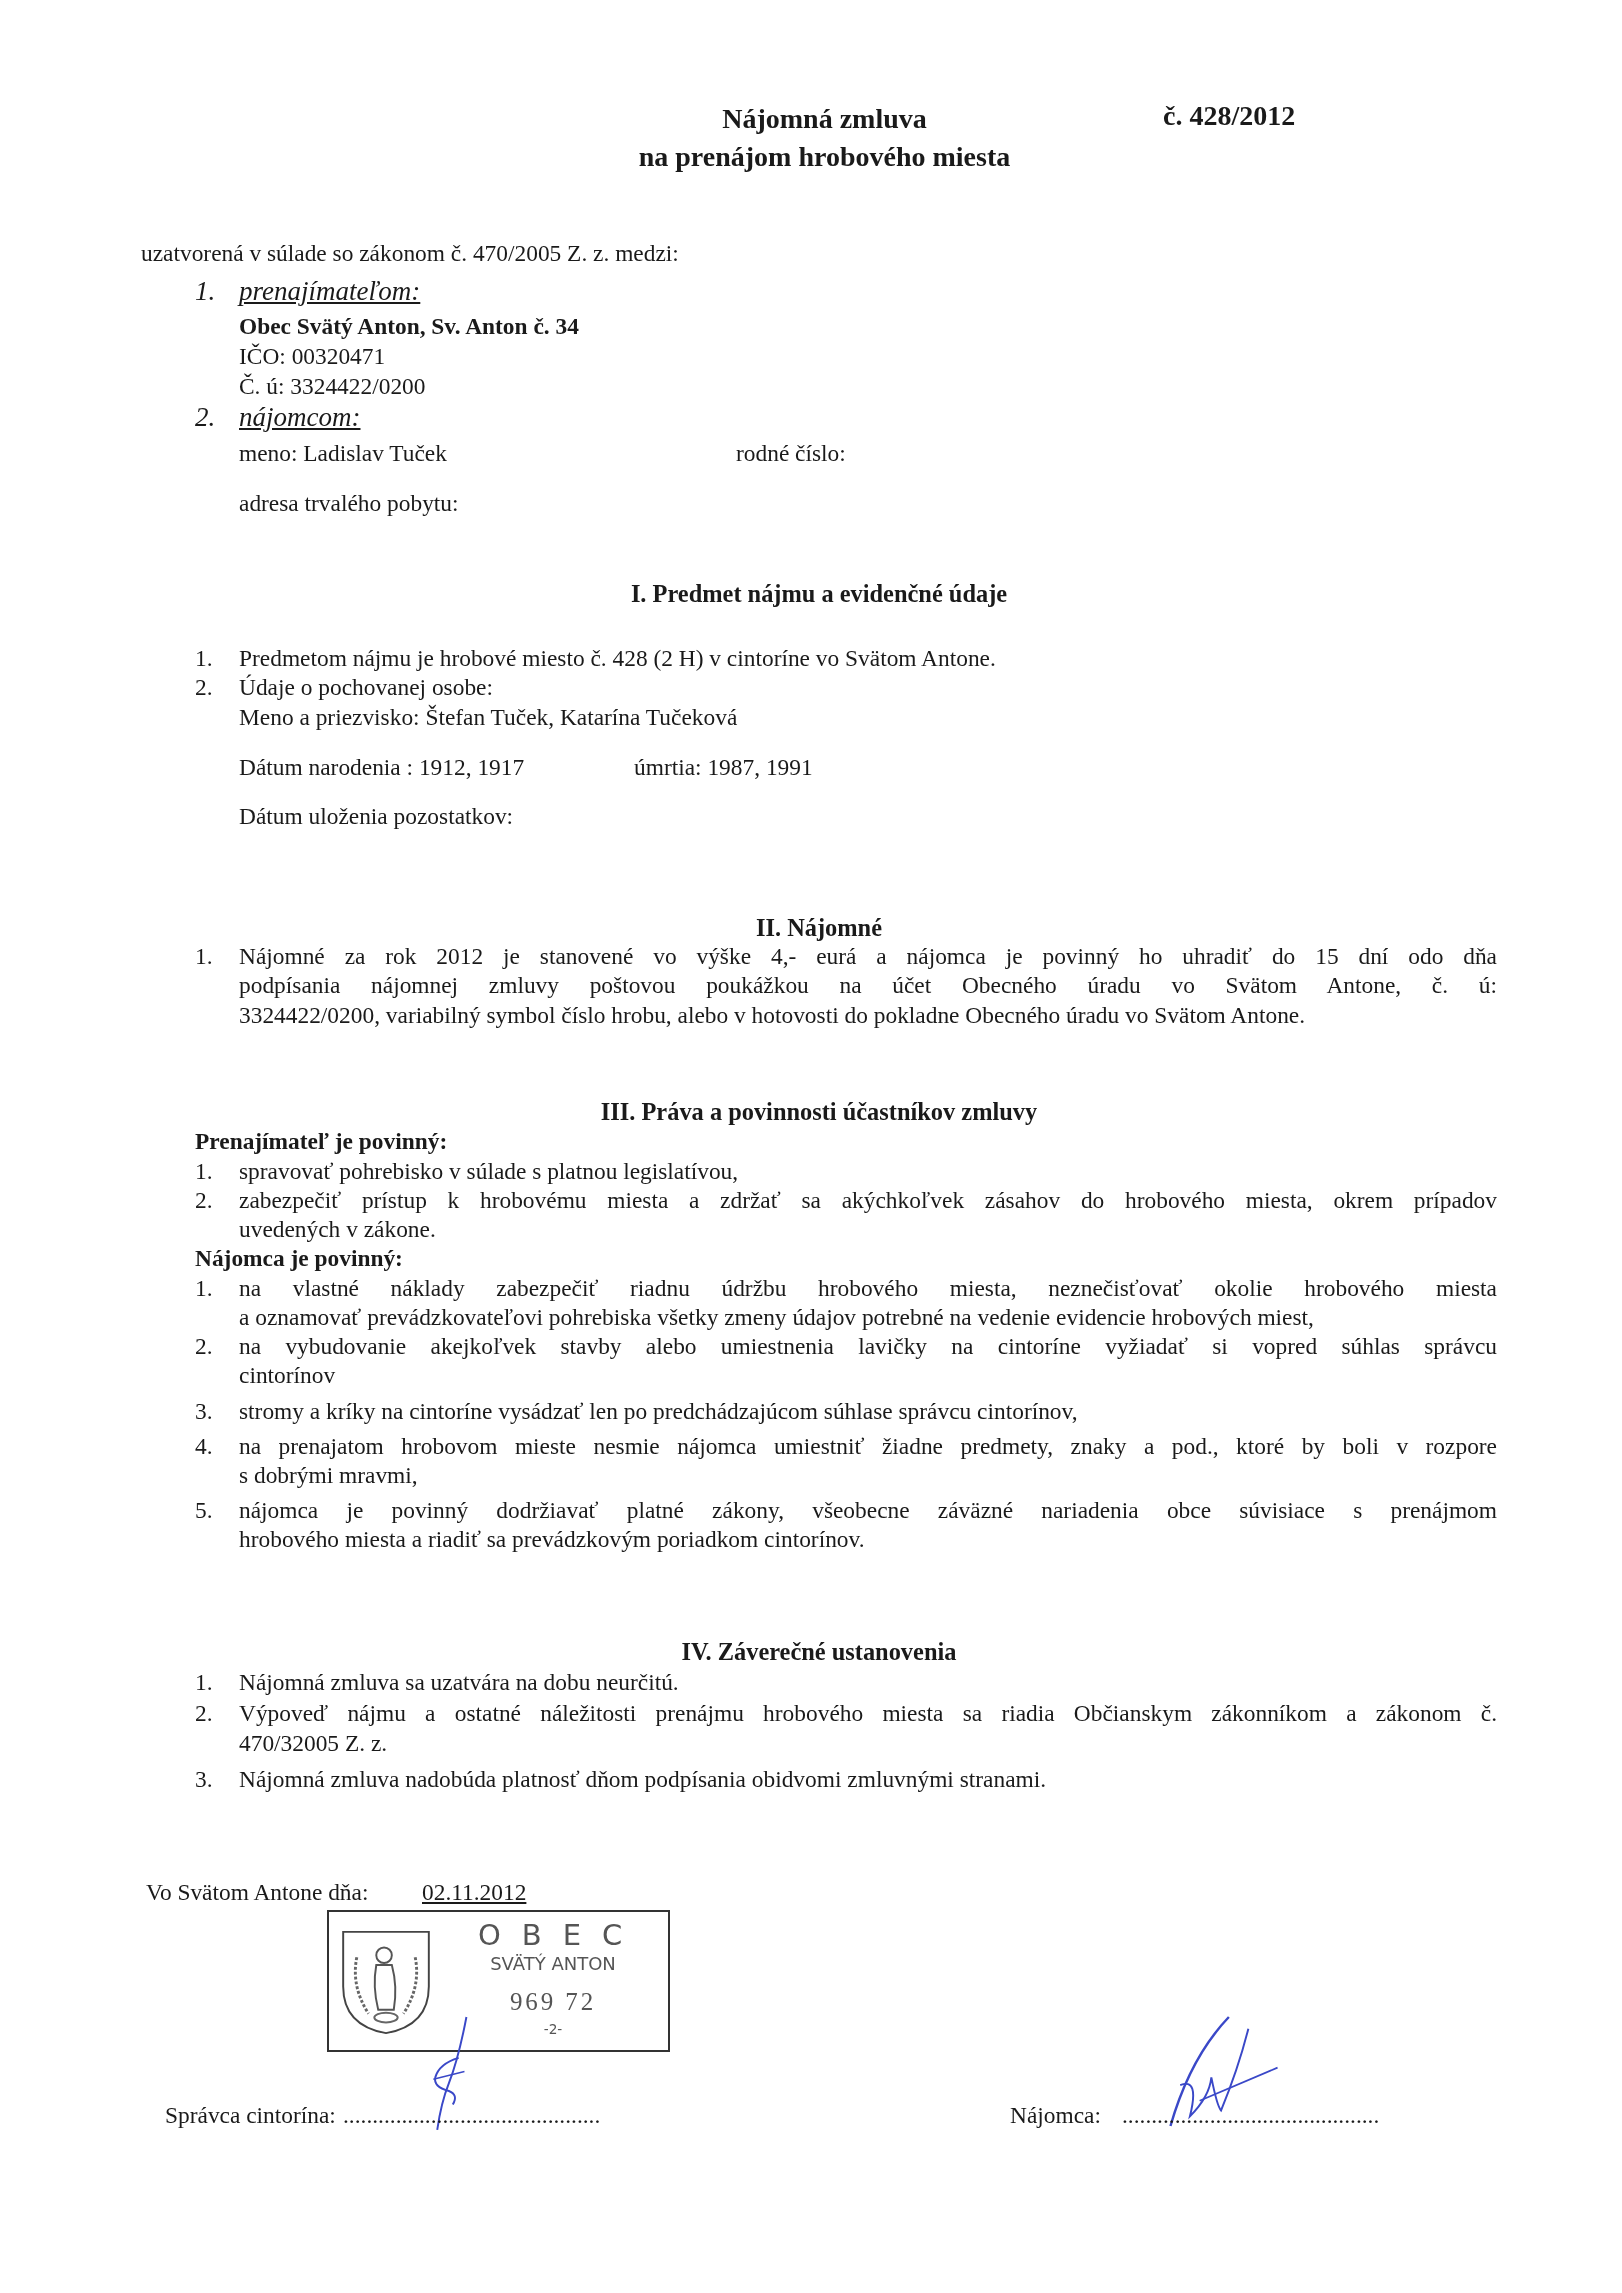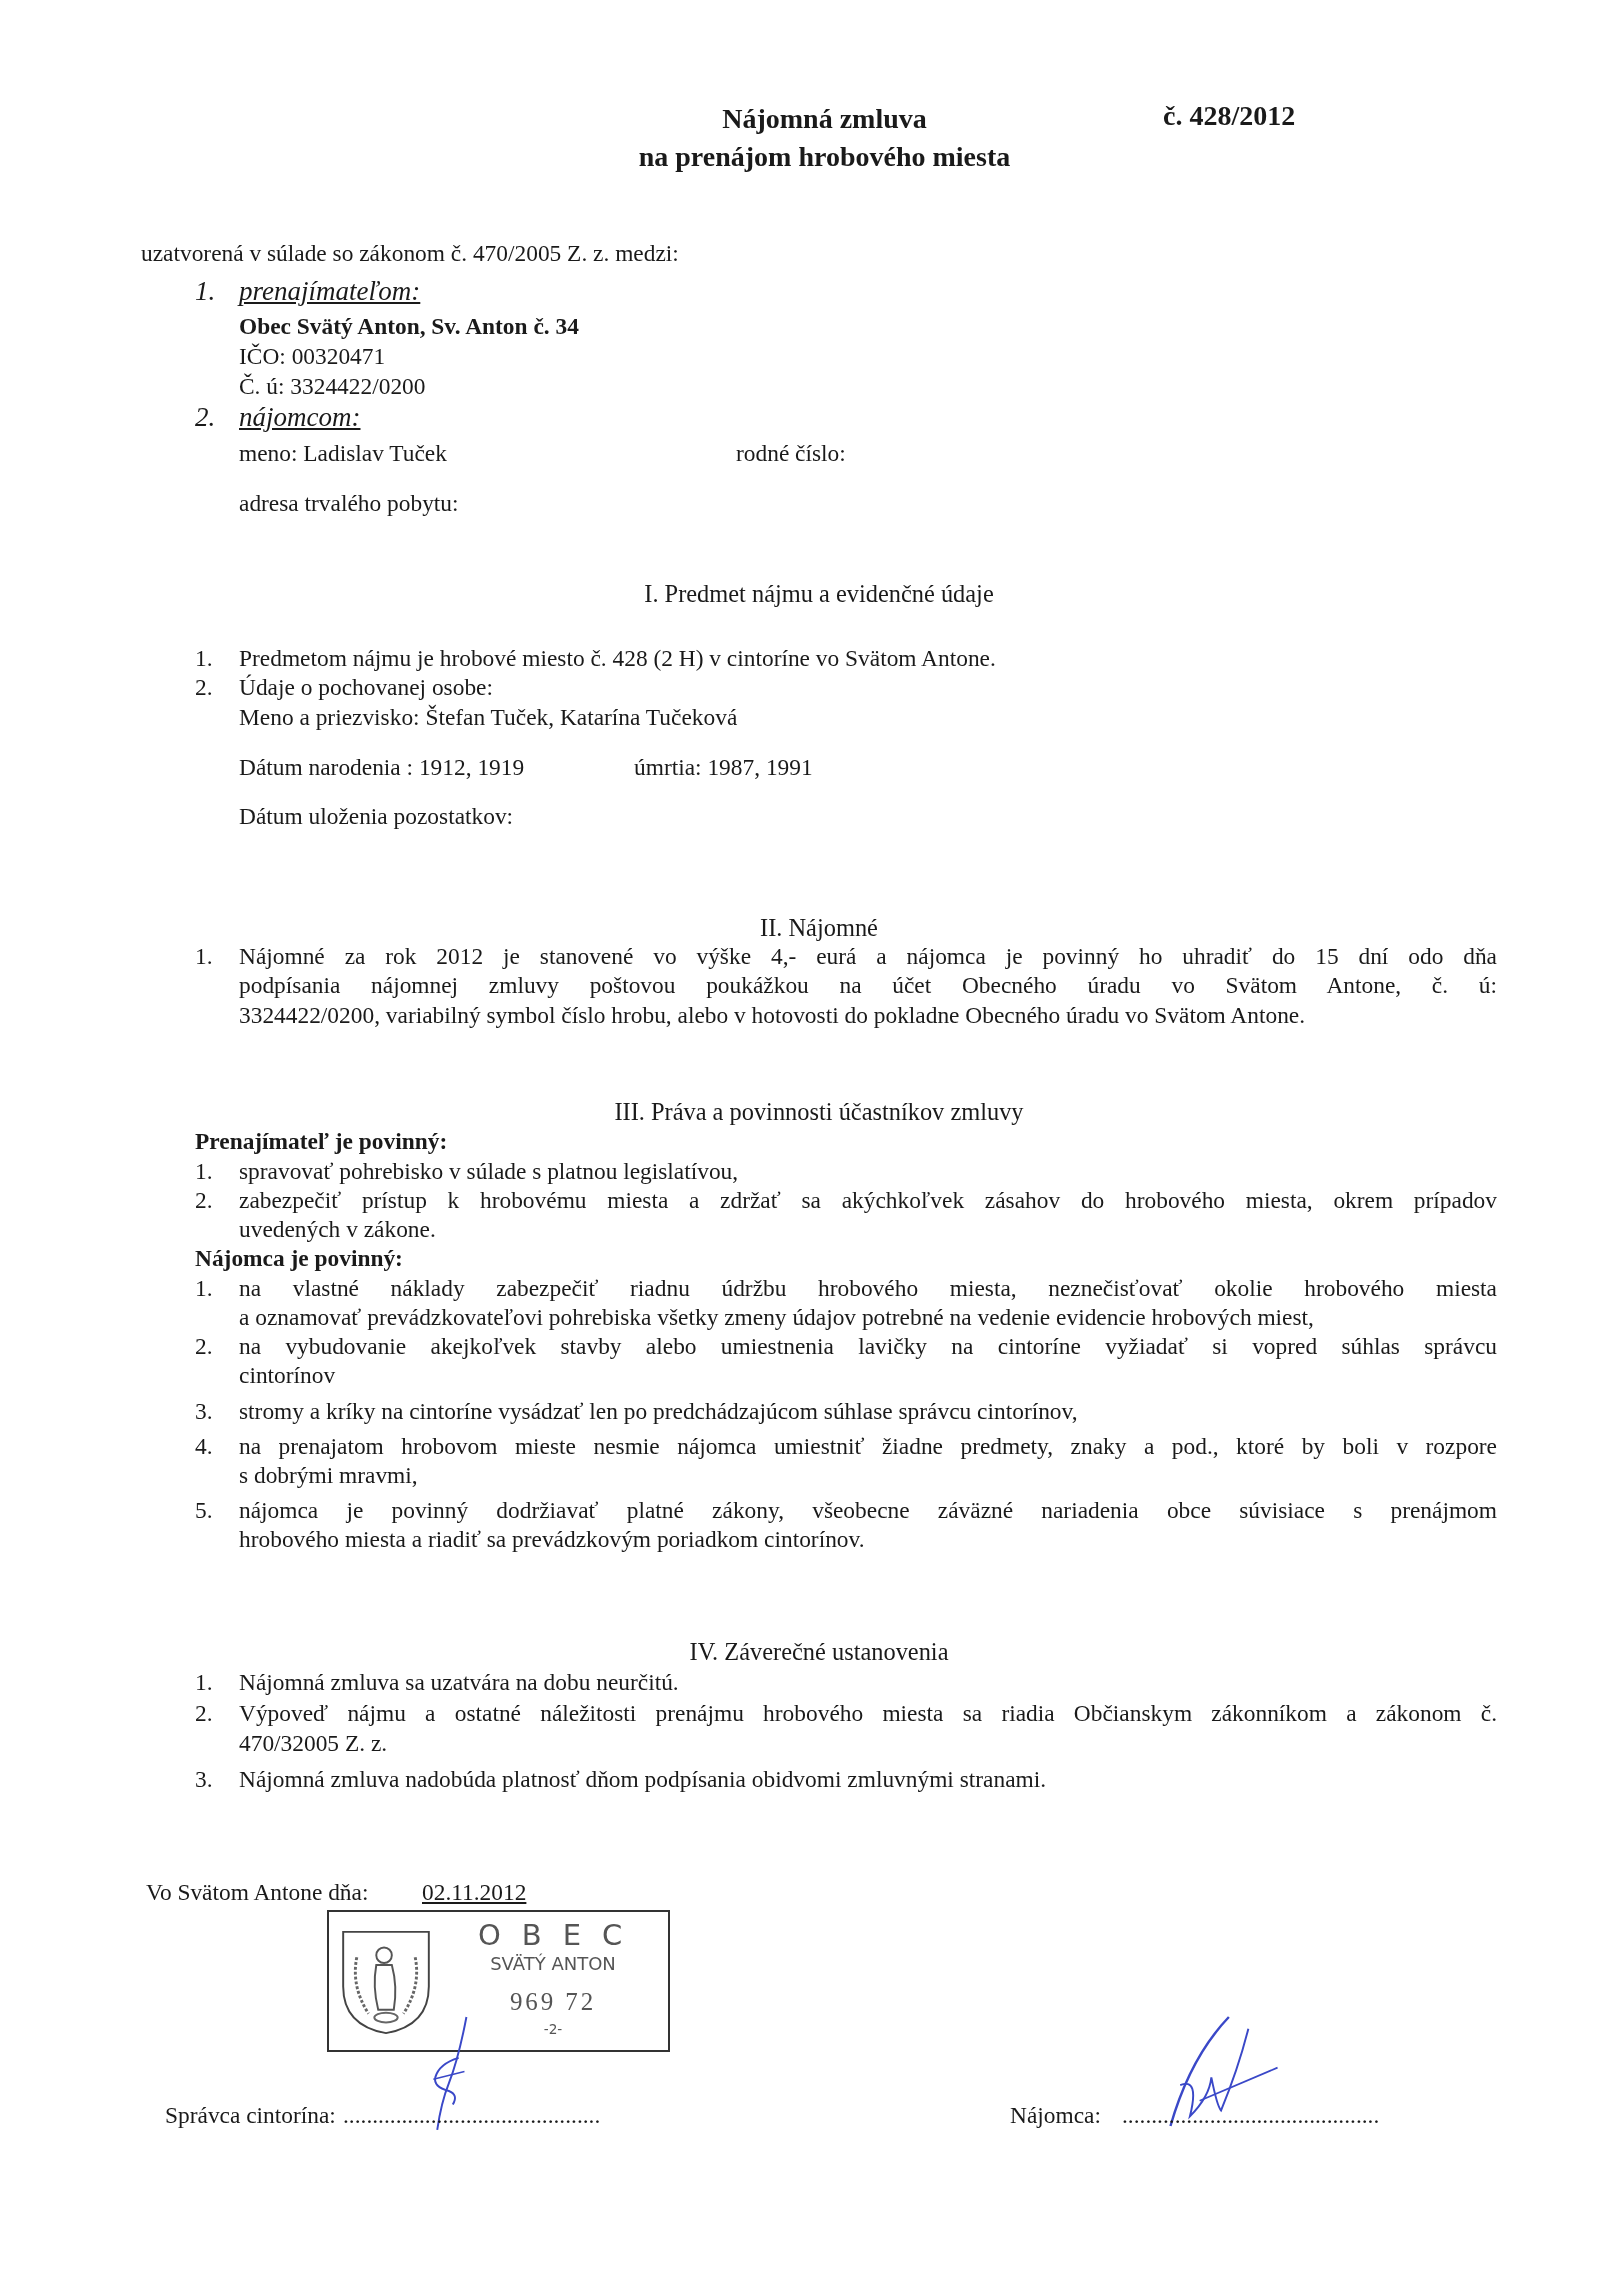--- a/index.html
+++ b/index.html
@@ -5,21 +5,21 @@
   html, body { margin: 0; padding: 0; background: #ffffff; }
   body { width: 1623px; height: 2294px; position: relative; overflow: hidden;
          font-family: "Liberation Serif", "DejaVu Serif", serif; color: #1a1a1a; }
   .abs { position: absolute; white-space: nowrap; }
   .title { font-weight: bold; font-size: 28px; text-align: center; width: 683px; left: 483px; line-height: 37px; }
   .docno { font-weight: bold; font-size: 28px; }
   .t { font-size: 23.4px; line-height: 29px; }
   .b { font-weight: bold; }
   .ital-u { font-style: italic; text-decoration: underline; font-size: 27px; }
   .num-i { font-style: italic; font-size: 27px; }
-  .sec { font-weight: normal; font-size: 24.4px; text-align: center; width: 1170px; left: 234px; }
+  .sec { font-weight: bold; font-size: 24.4px; text-align: center; width: 1170px; left: 234px; }
   .para { position: absolute; font-size: 23.4px; line-height: 29px; text-align: justify; }
   .jl { text-align: justify; text-align-last: justify; }
   .stamp { position: absolute; left: 327px; top: 1910px; width: 343px; height: 142px;
            border: 2px solid #333; box-sizing: border-box; }
   .stamp-text { position: absolute; font-family: "DejaVu Sans", "Liberation Sans", sans-serif;
                 color: #555; text-align: center; width: 224px; left: 112px; }
   .dots { letter-spacing: 0px; }
 </style>
 </head>
 <body>
@@ -41,21 +41,21 @@
 <div class="abs t" style="left:239px; top:439px;">meno: Ladislav Tuček</div>
 <div class="abs t" style="left:736px; top:439px;">rodné číslo:</div>
 <div class="abs t" style="left:239px; top:489px;">adresa trvalého pobytu:</div>
 
 <div class="abs sec" style="top:580px;">I. Predmet nájmu a evidenčné údaje</div>
 <div class="abs t" style="left:195px; top:644px;">1.</div>
 <div class="abs t" style="left:239px; top:644px;">Predmetom nájmu je hrobové miesto č. 428 (2 H) v cintoríne vo Svätom Antone.</div>
 <div class="abs t" style="left:195px; top:673px;">2.</div>
 <div class="abs t" style="left:239px; top:673px;">Údaje o pochovanej osobe:</div>
 <div class="abs t" style="left:239px; top:703px;">Meno a priezvisko: Štefan Tuček, Katarína Tučeková</div>
-<div class="abs t" style="left:239px; top:753px;">Dátum narodenia : 1912, 1919</div>
+<div class="abs t" style="left:239px; top:753px;">Dátum narodenia : 1912, 1917</div>
 <div class="abs t" style="left:634px; top:753px;">úmrtia: 1987, 1991</div>
 <div class="abs t" style="left:239px; top:802px;">Dátum uloženia pozostatkov:</div>
 
 <div class="abs sec" style="top:914px;">II. Nájomné</div>
 <div class="abs t" style="left:195px; top:942px;">1.</div>
 <div class="para jl" style="left:239px; top:942px; width:1258px;">Nájomné za rok 2012 je stanovené vo výške 4,- eurá  a nájomca je povinný ho uhradiť do 15 dní odo dňa</div>
 <div class="para jl" style="left:239px; top:971px; width:1258px;">podpísania nájomnej zmluvy poštovou poukážkou na účet Obecného úradu vo Svätom Antone, č. ú:</div>
 <div class="abs t" style="left:239px; top:1001px;">3324422/0200, variabilný symbol číslo hrobu, alebo v hotovosti do pokladne Obecného úradu vo Svätom Antone.</div>
 
 <div class="abs sec" style="top:1098px;">III. Práva a povinnosti účastníkov zmluvy</div>

